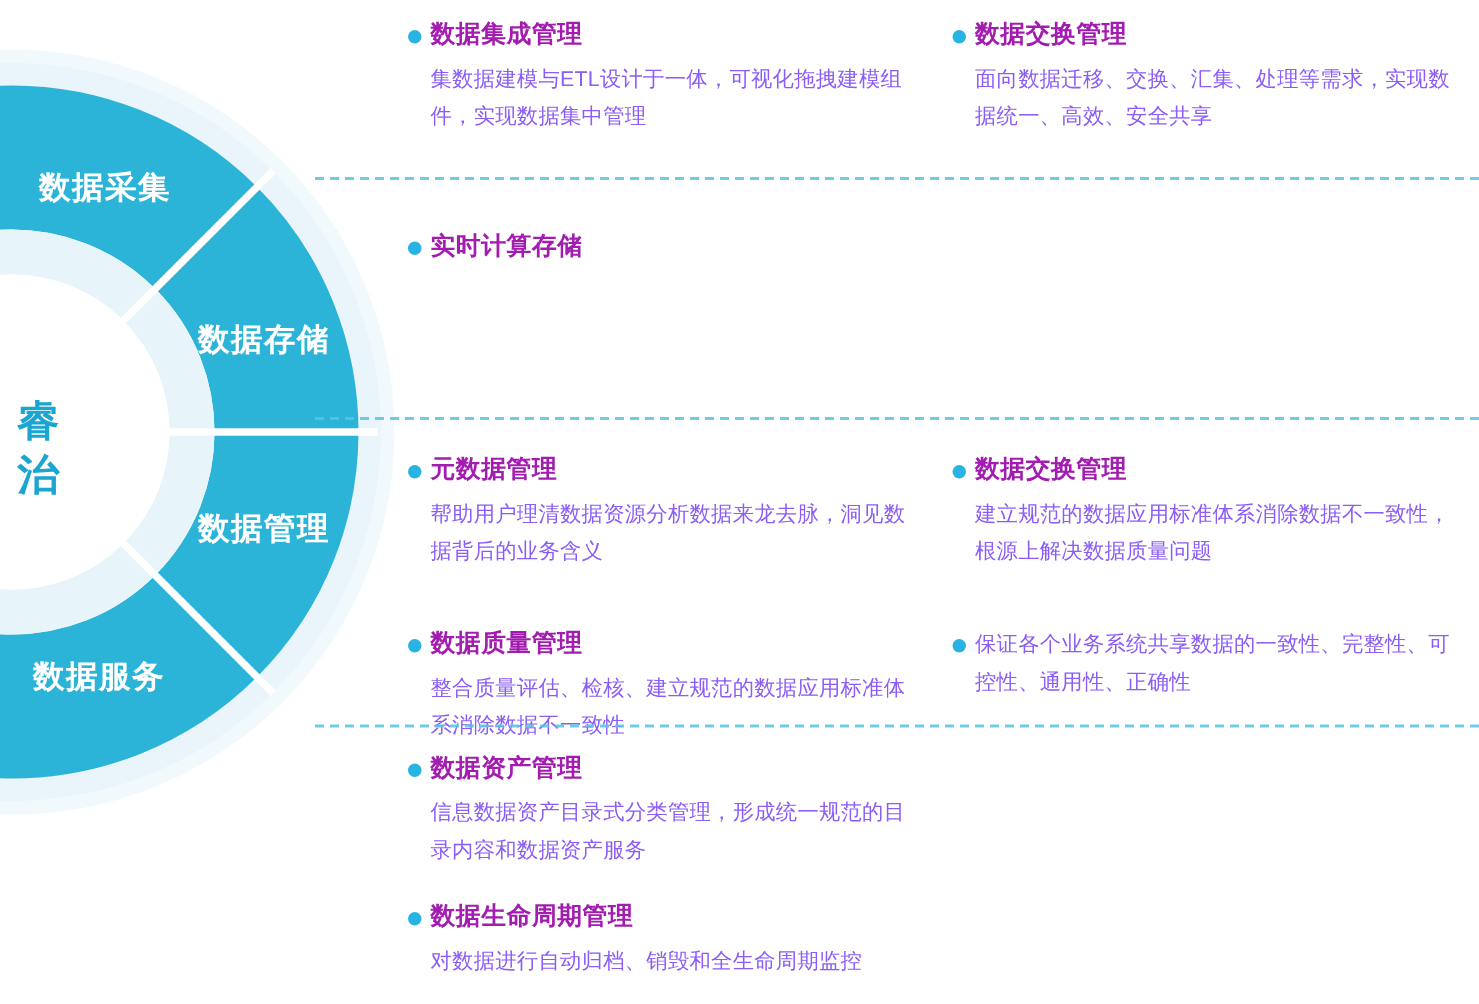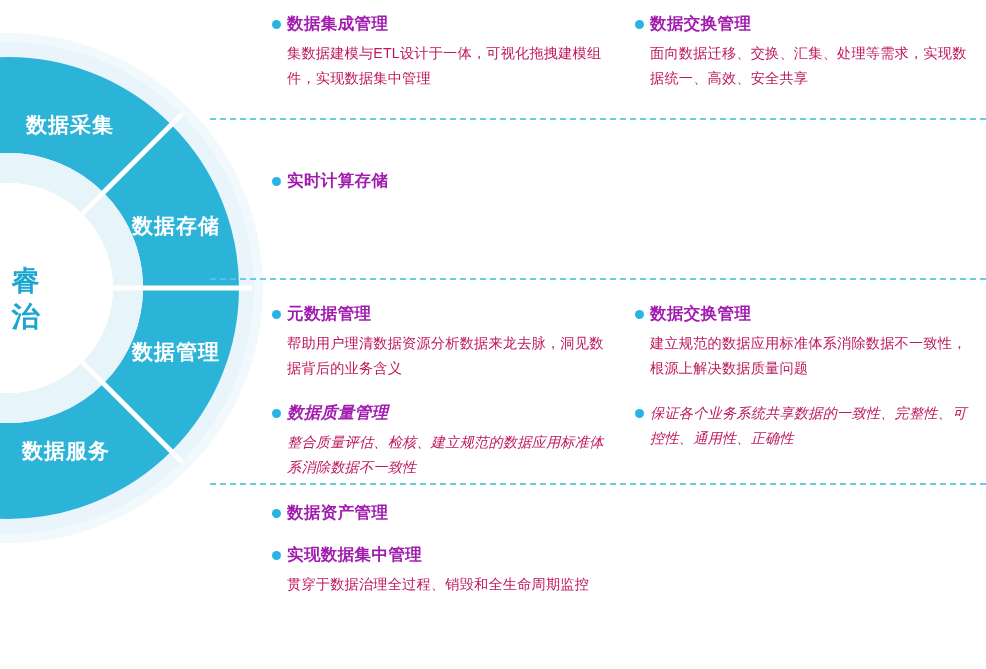--- a/index.html
+++ b/index.html
@@ -84,21 +84,21 @@
   .item-title {
     font-size: 16.5px;
     font-weight: 700;
     color: #a21caf;
     line-height: 22px;
     letter-spacing: 0.4px;
     margin: 0 0 7px 0;
   }
   .item-desc {
     font-size: 14.2px;
-    color: #be185d;
+    color: #8b5cf6;
     line-height: 25px;
     letter-spacing: 0.2px;
     margin: 0;
   }
 
   .divider {
     position: absolute;
     left: -50px;
     width: 776px;
     height: 0;
@@ -162,21 +162,21 @@
           <span class="bullet"></span>
           <p class="item-title">数据交换管理</p>
           <p class="item-desc">面向数据迁移、交换、汇集、处理等需求，实现数据统一、高效、安全共享</p>
         </div>
       </div>
     </div>
   </div>
 
   <div class="divider" style="top:118px;"></div>
 
-  <div class="group" style="top:169px;">
+  <div class="group" style="top:153px;">
     <div class="row">
       <div class="col" style="width:726px;">
         <div class="item">
           <span class="bullet"></span>
           <p class="item-title">实时计算存储</p>
         </div>
       </div>
     </div>
   </div>
 
@@ -192,21 +192,21 @@
         </div>
       </div>
       <div class="col">
         <div class="item">
           <span class="bullet"></span>
           <p class="item-title">数据交换管理</p>
           <p class="item-desc">建立规范的数据应用标准体系消除数据不一致性，根源上解决数据质量问题</p>
         </div>
       </div>
     </div>
-    <div class="row" style="margin-top:8px;font-style:italic;">
+    <div class="row" style="margin-top:25px;">
       <div class="col">
         <div class="item">
           <span class="bullet"></span>
           <p class="item-title">数据质量管理</p>
           <p class="item-desc">整合质量评估、检核、建立规范的数据应用标准体系消除数据不一致性</p>
         </div>
       </div>
       <div class="col">
         <div class="item">
           <span class="bullet"></span>
@@ -217,27 +217,28 @@
   </div>
 
   <div class="divider" style="top:483px;"></div>
 
   <div class="group" style="top:501px;">
     <div class="row">
       <div class="col">
         <div class="item">
           <span class="bullet"></span>
           <p class="item-title">数据资产管理</p>
+          <p class="item-desc">信息数据资产目录式分类管理，形成统一规范的目录内容和数据资产服务</p>
         </div>
       </div>
     </div>
     <div class="row" style="margin-top:8px;">
       <div class="col" style="width:480px;">
         <div class="item">
           <span class="bullet"></span>
-          <p class="item-title">实现数据集中管理</p>
-          <p class="item-desc">贯穿于数据治理全过程、销毁和全生命周期监控</p>
+          <p class="item-title">数据生命周期管理</p>
+          <p class="item-desc">对数据进行自动归档、销毁和全生命周期监控</p>
         </div>
       </div>
     </div>
   </div>
 
 </div>
 
 </body></html>

